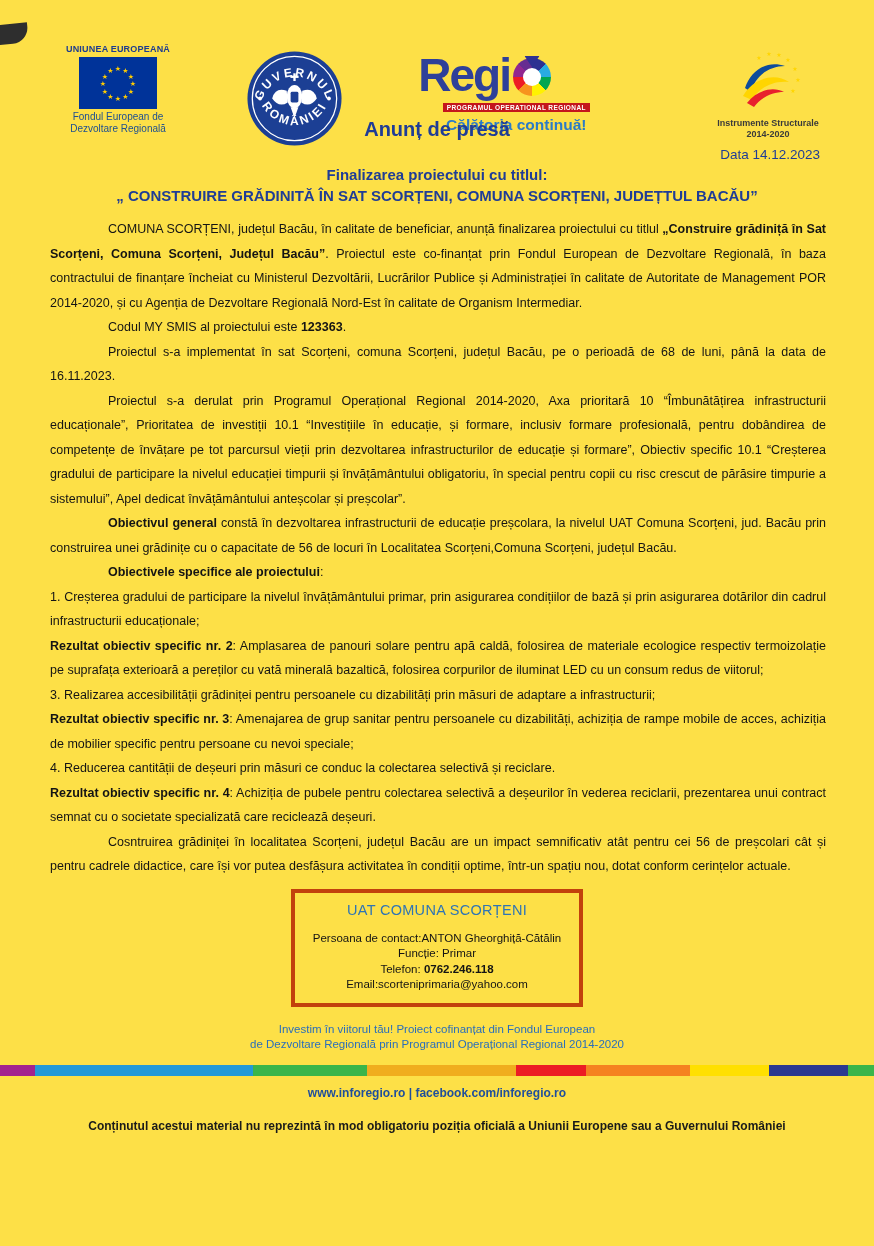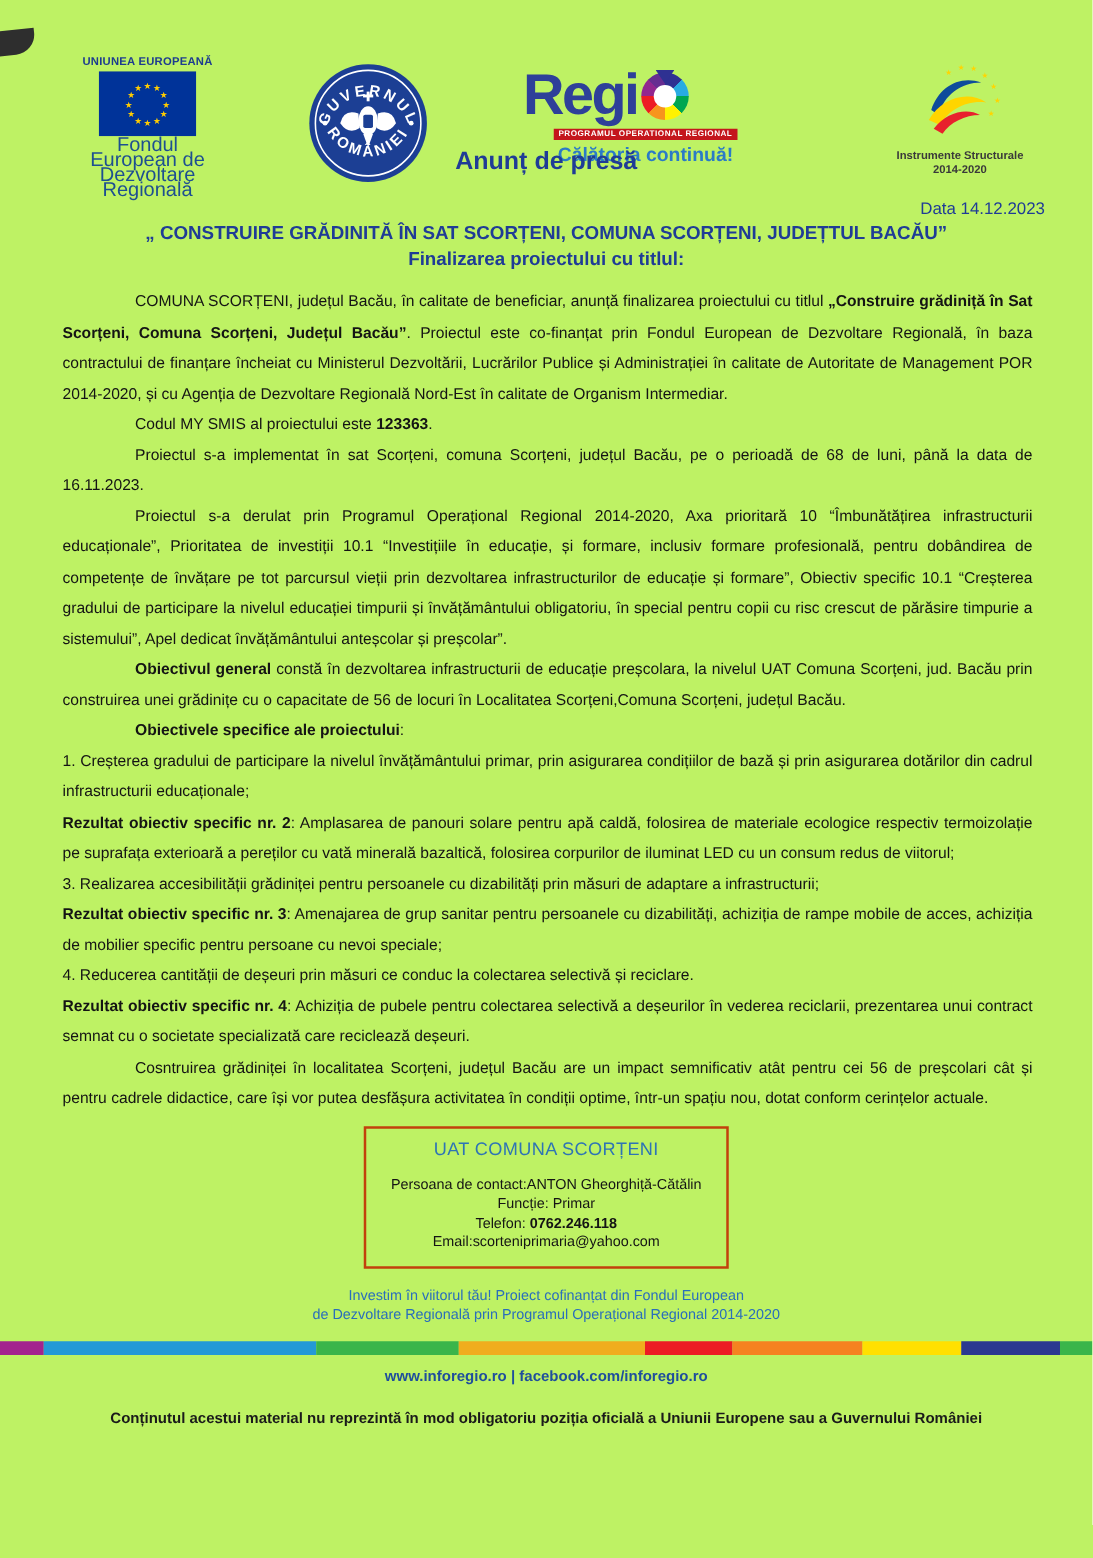--- a/index.html
+++ b/index.html
@@ -1,56 +1,56 @@
 <!DOCTYPE html>
 <html><head>
 <meta charset="utf-8">
 <style>
   * { margin:0; padding:0; box-sizing:border-box; }
   html,body { background:#fff; }
   body { width:874px; font-family:"Liberation Sans", sans-serif; color:#1a1a1a; }
-  .page { position:relative; width:874px; height:1246px; background:#bef264; overflow:hidden; }
+  .page { position:relative; width:874px; height:1246px; background:#fde047; overflow:hidden; }
   .corner-artifact { position:absolute; top:24px; left:-8px; width:36px; height:20px;
     background:#2e2e2e; border-radius:0 0 16px 2px; transform:rotate(-6deg); }
 
   
   .logos { display:flex; justify-content:space-between; align-items:flex-start; padding:44px 46px 0 50px; height:108px; }
   .eu-logo { width:136px; text-align:center; }
   .eu-title { font-size:9px; font-weight:bold; color:#1d3c8f; letter-spacing:.2px; }
   .eu-flag { margin:3px auto 2px; display:block; }
-  .eu-sub { font-size:16px; color:#1d4f91; line-height:12px; width:120px; margin:0 auto; }
+  .eu-sub { font-size:10px; color:#1d4f91; line-height:12px; width:120px; margin:0 auto; }
   .gov-logo { margin-top:6px; margin-left:-34px; }
   .regio-logo { width:196px; text-align:center; margin-top:10px; margin-left:-18px; }
   .regio-word { display:flex; align-items:center; }
   .regio-text { font-size:46px; font-weight:bold; color:#2e4099; letter-spacing:-2px; line-height:42px; }
   .regio-o { position:relative; display:inline-block; width:38px; height:38px; border-radius:50%; margin-left:3px; margin-top:4px;
     background:conic-gradient(#2E3192 0 45deg,#29ABE2 45deg 90deg,#00A651 90deg 135deg,#FFF200 135deg 180deg,
       #F7941D 180deg 225deg,#ED1C24 225deg 270deg,#92278F 270deg 315deg,#662D91 315deg 360deg); }
   .regio-o-inner { position:absolute; inset:10px; background:#fff; border-radius:50%; }
   .regio-v { position:absolute; top:-2px; left:50%; transform:translateX(-50%); width:15px; height:11px;
     background:#2E3192; clip-path:polygon(0 0,100% 0,50% 100%); }
   .regio-band { display:inline-block; background:#C4161C; color:#fff; font-size:6.5px; font-weight:bold;
     letter-spacing:.4px; padding:1px 4px; margin-top:-4px; }
   .regio-tag { font-size:15.5px; font-weight:bold; color:#2b7bc7; margin-top:2px; }
   .struct-logo { width:120px; text-align:center; margin-top:6px; }
   .struct-text { font-size:9px; font-weight:bold; color:#3a3a3a; line-height:11px; }
 
   
   .press-label { text-align:center; color:#1f3c96; font-weight:bold; font-size:20px; margin-top:10px; }
-  .date-line { text-align:right; padding-right:38px; color:#1f3c96; font-size:13.5px; margin-top:18px; }
+  .date-line { text-align:right; padding-right:54px; color:#1f3c96; font-size:13.5px; margin-top:6px; }
   .doc-title { text-align:center; color:#1f3c96; font-weight:bold; font-size:15px; line-height:21px; margin-top:2px; }
 
   
   .body-text { padding:11px 48px 0 50px; font-size:12.5px; line-height:24.5px; text-align:justify; color:#141414; }
   .body-text p { margin:0; }
   .body-text p.indent { text-indent:58px; }
   .b { font-weight:bold; }
 
   
-  .contact-box { width:292px; margin:10px auto 0; border:2px solid #c2410c; text-align:center; padding:9px 6px 10px; }
+  .contact-box { width:292px; margin:10px auto 0; border:4px solid #c2410c; text-align:center; padding:9px 6px 10px; }
   .contact-title { color:#2e74b5; font-size:14.5px; margin-bottom:13px; letter-spacing:.3px; }
   .contact-line { font-size:11.5px; line-height:15.5px; color:#141414; }
 
   
   .funding-note { text-align:center; color:#2a6ebb; font-size:11.5px; line-height:15px; margin-top:15px; }
 
   
   .stripe { display:flex; width:874px; height:11px; margin-top:13px; }
   .stripe div { height:100%; }
   .footer-links { text-align:center; font-weight:bold; color:#1f4e9c; font-size:12px; margin-top:10px; }
@@ -143,22 +143,22 @@
         <path d="M22,53 C32,40 48,36 59,42 C47,42 35,48 29,57 Z" fill="#E8212D"></path>
       </svg>
       <div class="struct-text">Instrumente Structurale</div>
       <div class="struct-text">2014-2020</div>
     </div>
   </div>
 
   <div class="press-label">Anunț de presă</div>
   <div class="date-line">Data 14.12.2023</div>
   <div class="doc-title">
+    <div>Finalizarea proiectului cu titlul:</div>
     <div>„ CONSTRUIRE GRĂDINITĂ ÎN SAT SCORȚENI, COMUNA SCORȚENI, JUDEȚTUL BACĂU”</div>
-    <div>Finalizarea proiectului cu titlul:</div>
   </div>
 
   <div class="body-text">
       <p class="indent"><span>COMUNA SCORȚENI, județul Bacău,  în calitate de beneficiar, anunță finalizarea proiectului cu titlul </span><span class="b">„Construire grădiniță în Sat Scorțeni, Comuna Scorțeni, Județul Bacău”</span><span>. Proiectul este co-finanțat prin Fondul European de Dezvoltare Regională, în baza contractului de finanțare încheiat cu Ministerul Dezvoltării, Lucrărilor Publice și Administrației în calitate de Autoritate de Management POR 2014-2020, și cu Agenția de Dezvoltare Regională Nord-Est în calitate de Organism Intermediar.</span></p>
       <p class="indent"><span>Codul MY SMIS al proiectului este </span><span class="b">123363</span><span>.</span></p>
       <p class="indent"><span>Proiectul s-a implementat în sat Scorțeni, comuna Scorțeni, județul Bacău, pe o perioadă de 68 de luni, până la data de 16.11.2023.</span></p>
       <p class="indent"><span>Proiectul s-a derulat prin Programul Operațional Regional 2014-2020, Axa prioritară 10 “Îmbunătățirea infrastructurii educaționale”, Prioritatea de investiții 10.1  “Investițiile în educație, și formare, inclusiv formare profesională, pentru dobândirea de competențe de învățare pe tot parcursul vieții prin dezvoltarea infrastructurilor de educație și formare”, Obiectiv specific 10.1 “Creșterea gradului de participare la nivelul educației timpurii și învățământului obligatoriu, în special pentru copii cu risc crescut de părăsire timpurie a sistemului”, Apel dedicat învățământului anteșcolar și preșcolar”.</span></p>
       <p class="indent"><span class="b">Obiectivul general</span><span> constă în dezvoltarea infrastructurii de educație preșcolara, la nivelul UAT Comuna Scorțeni, jud. Bacău prin construirea unei grădinițe cu o capacitate de 56 de locuri în Localitatea Scorțeni,Comuna Scorțeni, județul Bacău.</span></p>
       <p class="indent"><span class="b">Obiectivele specifice ale proiectului</span><span>:</span></p>
       <p><span>1. Creșterea gradului de participare la nivelul învățământului primar, prin asigurarea condițiilor de bază și prin asigurarea dotărilor din cadrul infrastructurii educaționale;</span></p>

